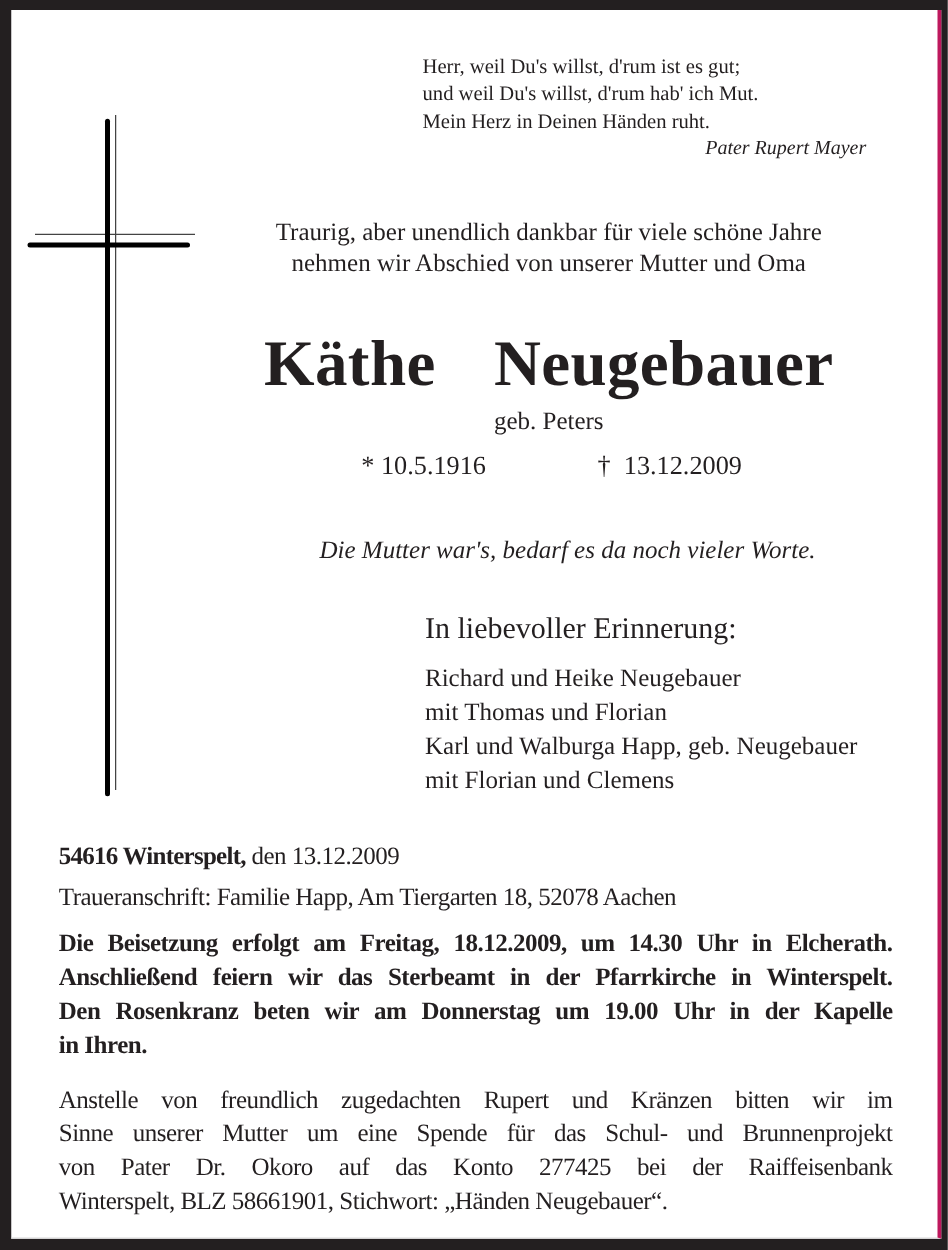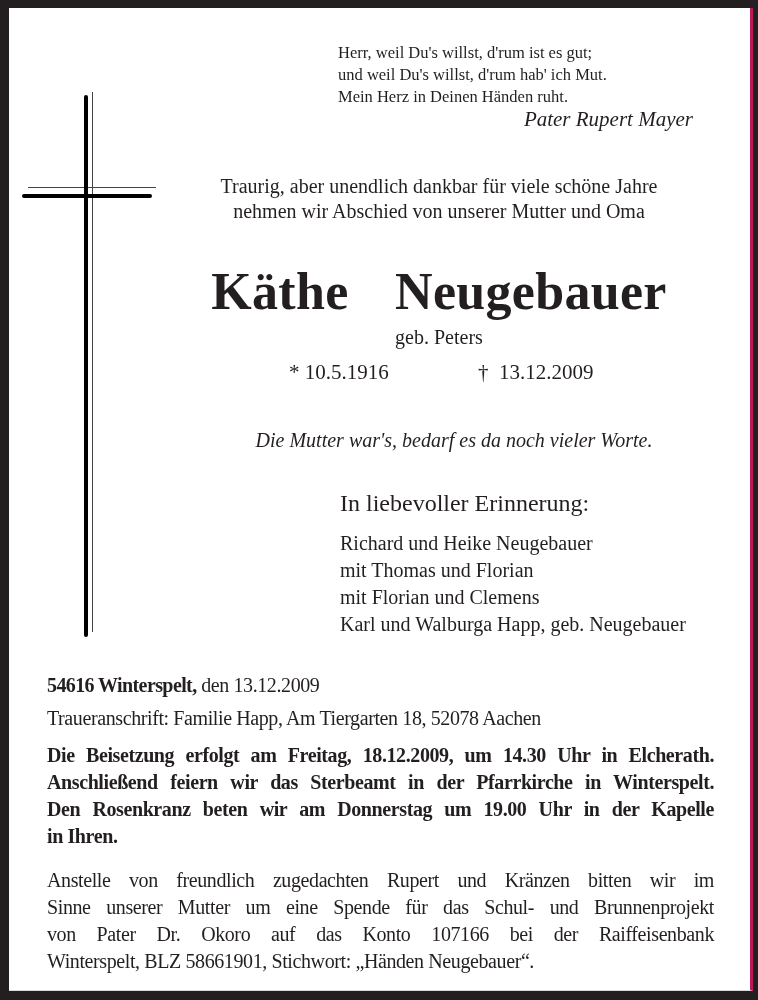--- a/index.html
+++ b/index.html
@@ -41,21 +41,21 @@
       font-size: 16.5px;
       line-height: 22px;
     }
     .quote-author {
       position: absolute;
       left: 0;
       width: 355px;
       top: 66px;
       text-align: right;
       font-style: italic;
-      font-size: 21px;
+      font-size: 16px;
     }
 
     .intro {
       position: absolute;
       left: 150px;
       width: 560px;
       top: 166px;
       text-align: center;
       font-size: 20px;
       line-height: 25px;
@@ -157,36 +157,36 @@
   <div class="maiden">geb. Peters</div>
   <div class="dates birth abs">* 10.5.1916</div>
   <div class="dates death abs" style="white-space:pre">†  13.12.2009</div>
 
   <div class="motto">Die Mutter war's, bedarf es da noch vieler Worte.</div>
 
   <div class="family abs">In liebevoller Erinnerung:</div>
   <div class="family-names">
     <div class="abs" style="position:relative">Richard und Heike Neugebauer</div>
     <div class="abs" style="position:relative">mit Thomas und Florian</div>
+    <div class="abs" style="position:relative">Karl und Walburga Happ, geb. Neugebauer</div>
     <div class="abs" style="position:relative">mit Florian und Clemens</div>
-    <div class="abs" style="position:relative">Karl und Walburga Happ, geb. Neugebauer</div>
   </div>
 
   <div class="footer place-line abs">
     <b>54616 Winterspelt,</b><span style="white-space:pre"> den 13.12.2009</span>
   </div>
   <div class="footer address-line abs">Traueranschrift: Familie Happ, Am Tiergarten 18, 52078 Aachen</div>
 
   <div class="footer funeral">
     <span class="justify-line">Die Beisetzung erfolgt am Freitag, 18.12.2009, um 14.30 Uhr in Elcherath.</span>
     <span class="justify-line">Anschließend feiern wir das Sterbeamt in der Pfarrkirche in Winterspelt.</span>
     <span class="justify-line">Den Rosenkranz beten wir am Donnerstag um 19.00 Uhr in der Kapelle</span>
     <span class="para-line">in Ihren.</span>
   </div>
 
   <div class="footer donation">
     <span class="justify-line">Anstelle von freundlich zugedachten Rupert und Kränzen bitten wir im</span>
     <span class="justify-line">Sinne unserer Mutter um eine Spende für das Schul- und Brunnenprojekt</span>
-    <span class="justify-line">von Pater Dr. Okoro auf das Konto 107166 bei der Raiffeisenbank</span>
+    <span class="justify-line">von Pater Dr. Okoro auf das Konto 277425 bei der Raiffeisenbank</span>
     <span class="para-line">Winterspelt, BLZ 58661901, Stichwort: „Händen Neugebauer“.</span>
   </div>
 
 </div>
 
 </body></html>

